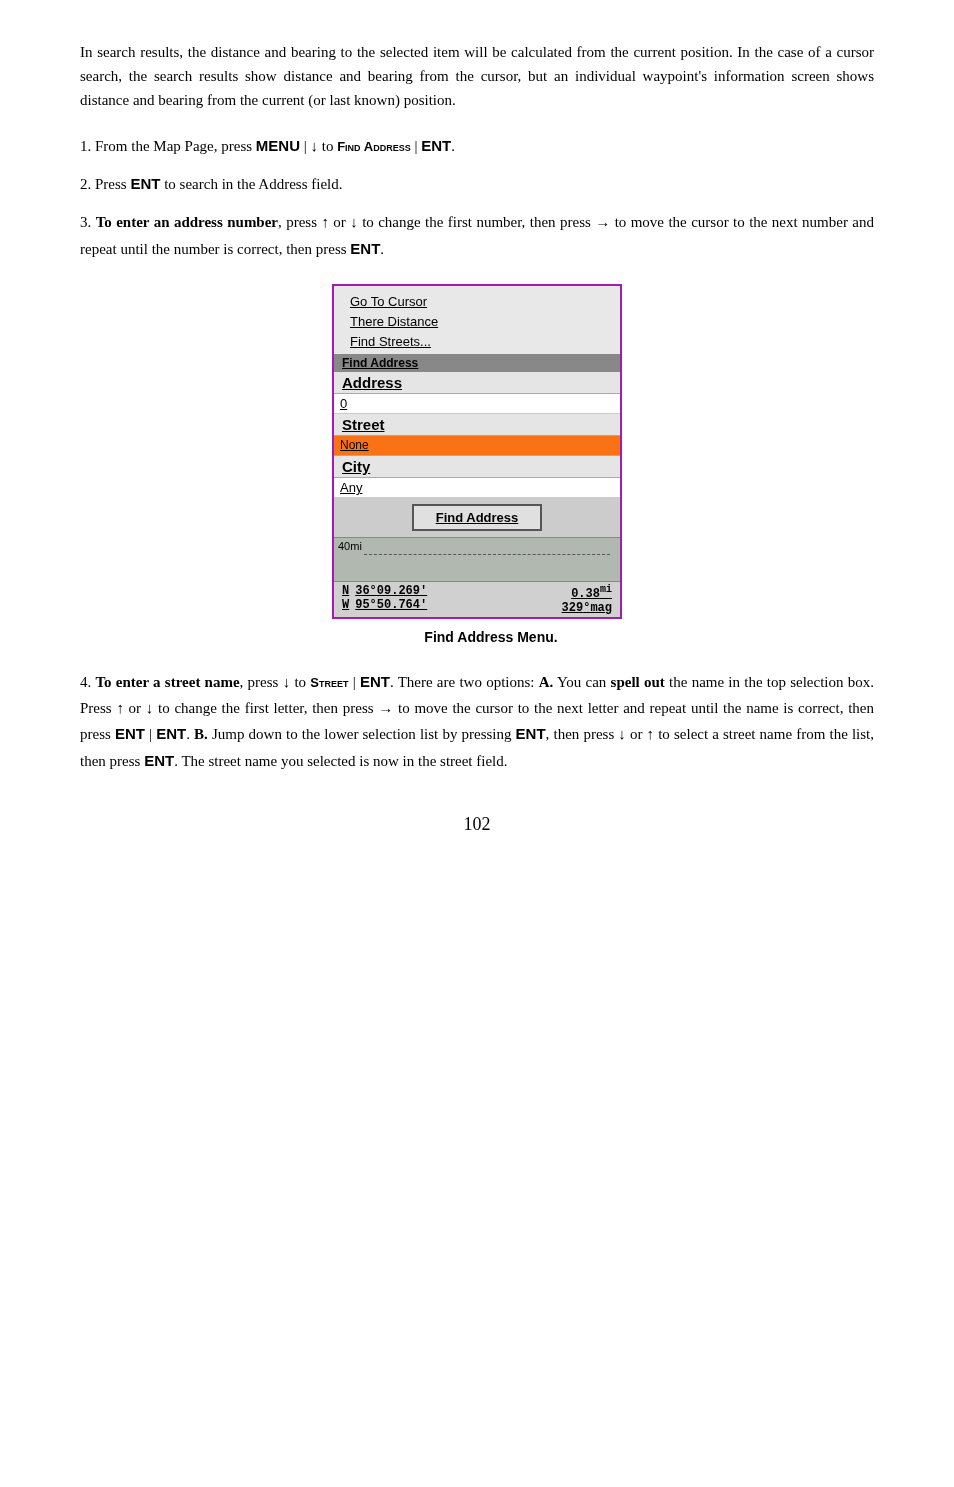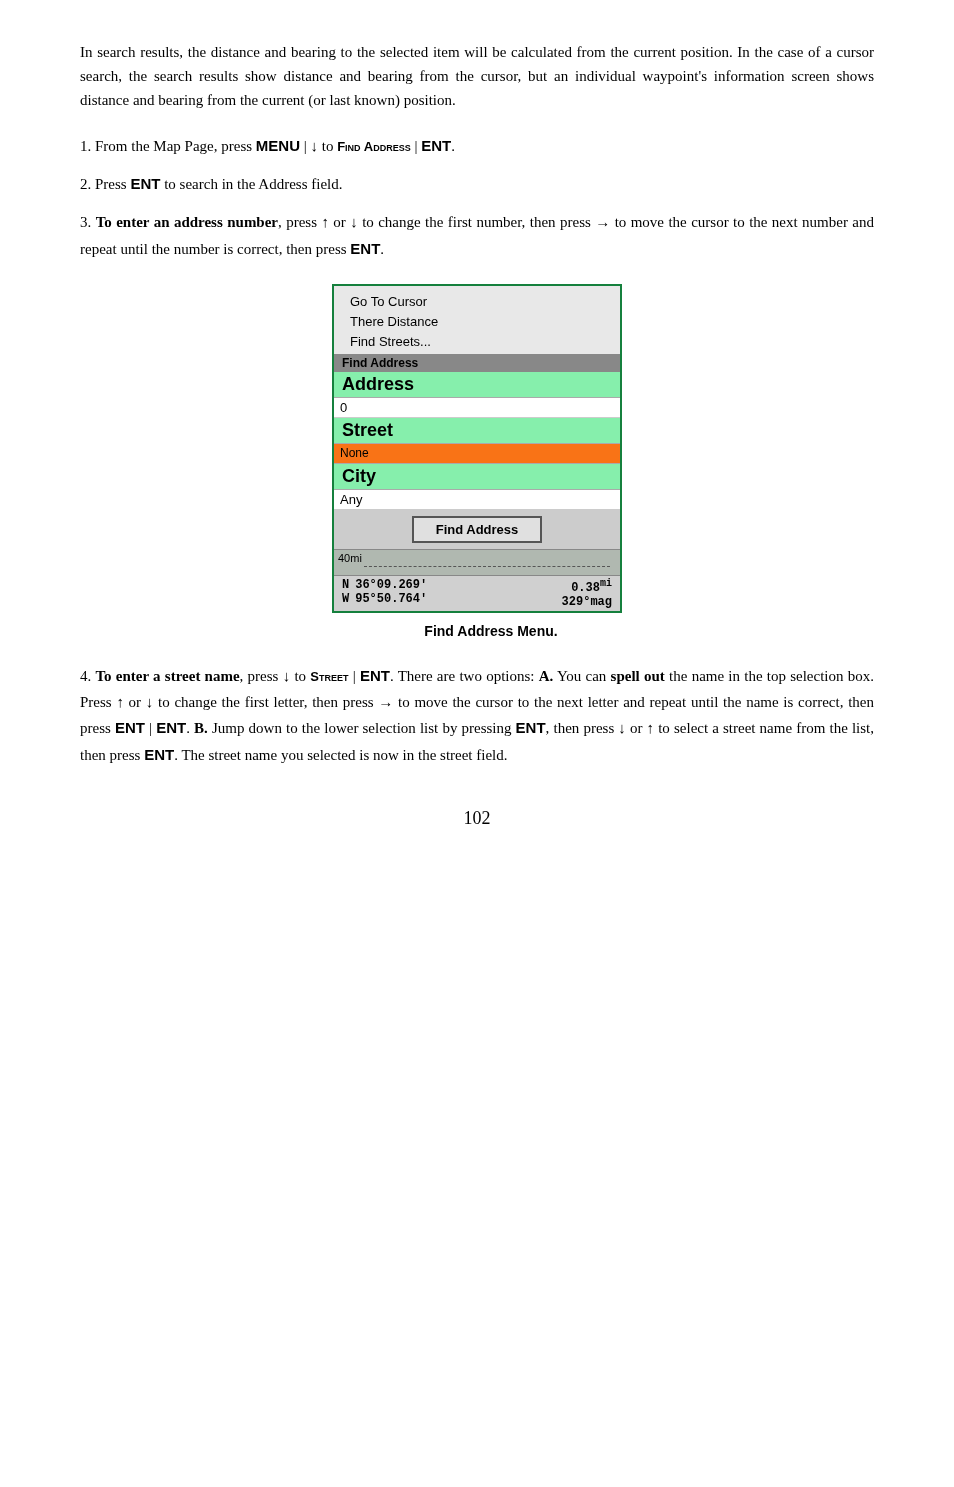--- a/index.html
+++ b/index.html
@@ -61,25 +61,26 @@
     }
 
     .device-ui-container {
       display: flex;
       flex-direction: column;
       align-items: center;
       margin: 18px 0 6px 0;
     }
 
     .device-screen {
-      border: 2px solid #15803d;
+      border: 2px solid #a21caf;
       width: 290px;
       background: #d0d0d0;
       font-family: "Arial", sans-serif;
       font-size: 13px;
+      text-decoration: underline;
     }
 
     .menu-items-bg {
       background: #e8e8e8;
       padding: 6px 16px 2px 16px;
     }
 
     .menu-item-line {
       line-height: 1.55;
       color: #000;
@@ -91,24 +92,24 @@
       padding: 2px 8px;
       font-weight: bold;
       font-size: 12px;
     }
 
     .form-section {
       background: #ffffff;
     }
 
     .form-label {
-      background: #86efac;
+      background: #e5e5e5;
       padding: 2px 8px;
       font-weight: bold;
-      font-size: 18px;
+      font-size: 15px;
       border-bottom: 1px solid #aaa;
     }
 
     .form-value {
       background: #ffffff;
       padding: 2px 8px 2px 6px;
       font-size: 13px;
       border-bottom: 1px solid #ccc;
       min-height: 20px;
     }
@@ -132,21 +133,21 @@
       background: #e0e0e0;
       border: 2px solid #555;
       padding: 4px 22px;
       font-size: 13px;
       font-weight: bold;
       font-family: "Arial", sans-serif;
     }
 
     .map-bar {
       background: #b0b8b0;
-      height: 26px;
+      height: 44px;
       position: relative;
       border-top: 1px solid #888;
     }
 
     .map-bar-label {
       position: absolute;
       left: 4px;
       top: 2px;
       font-size: 11px;
       color: #000;

